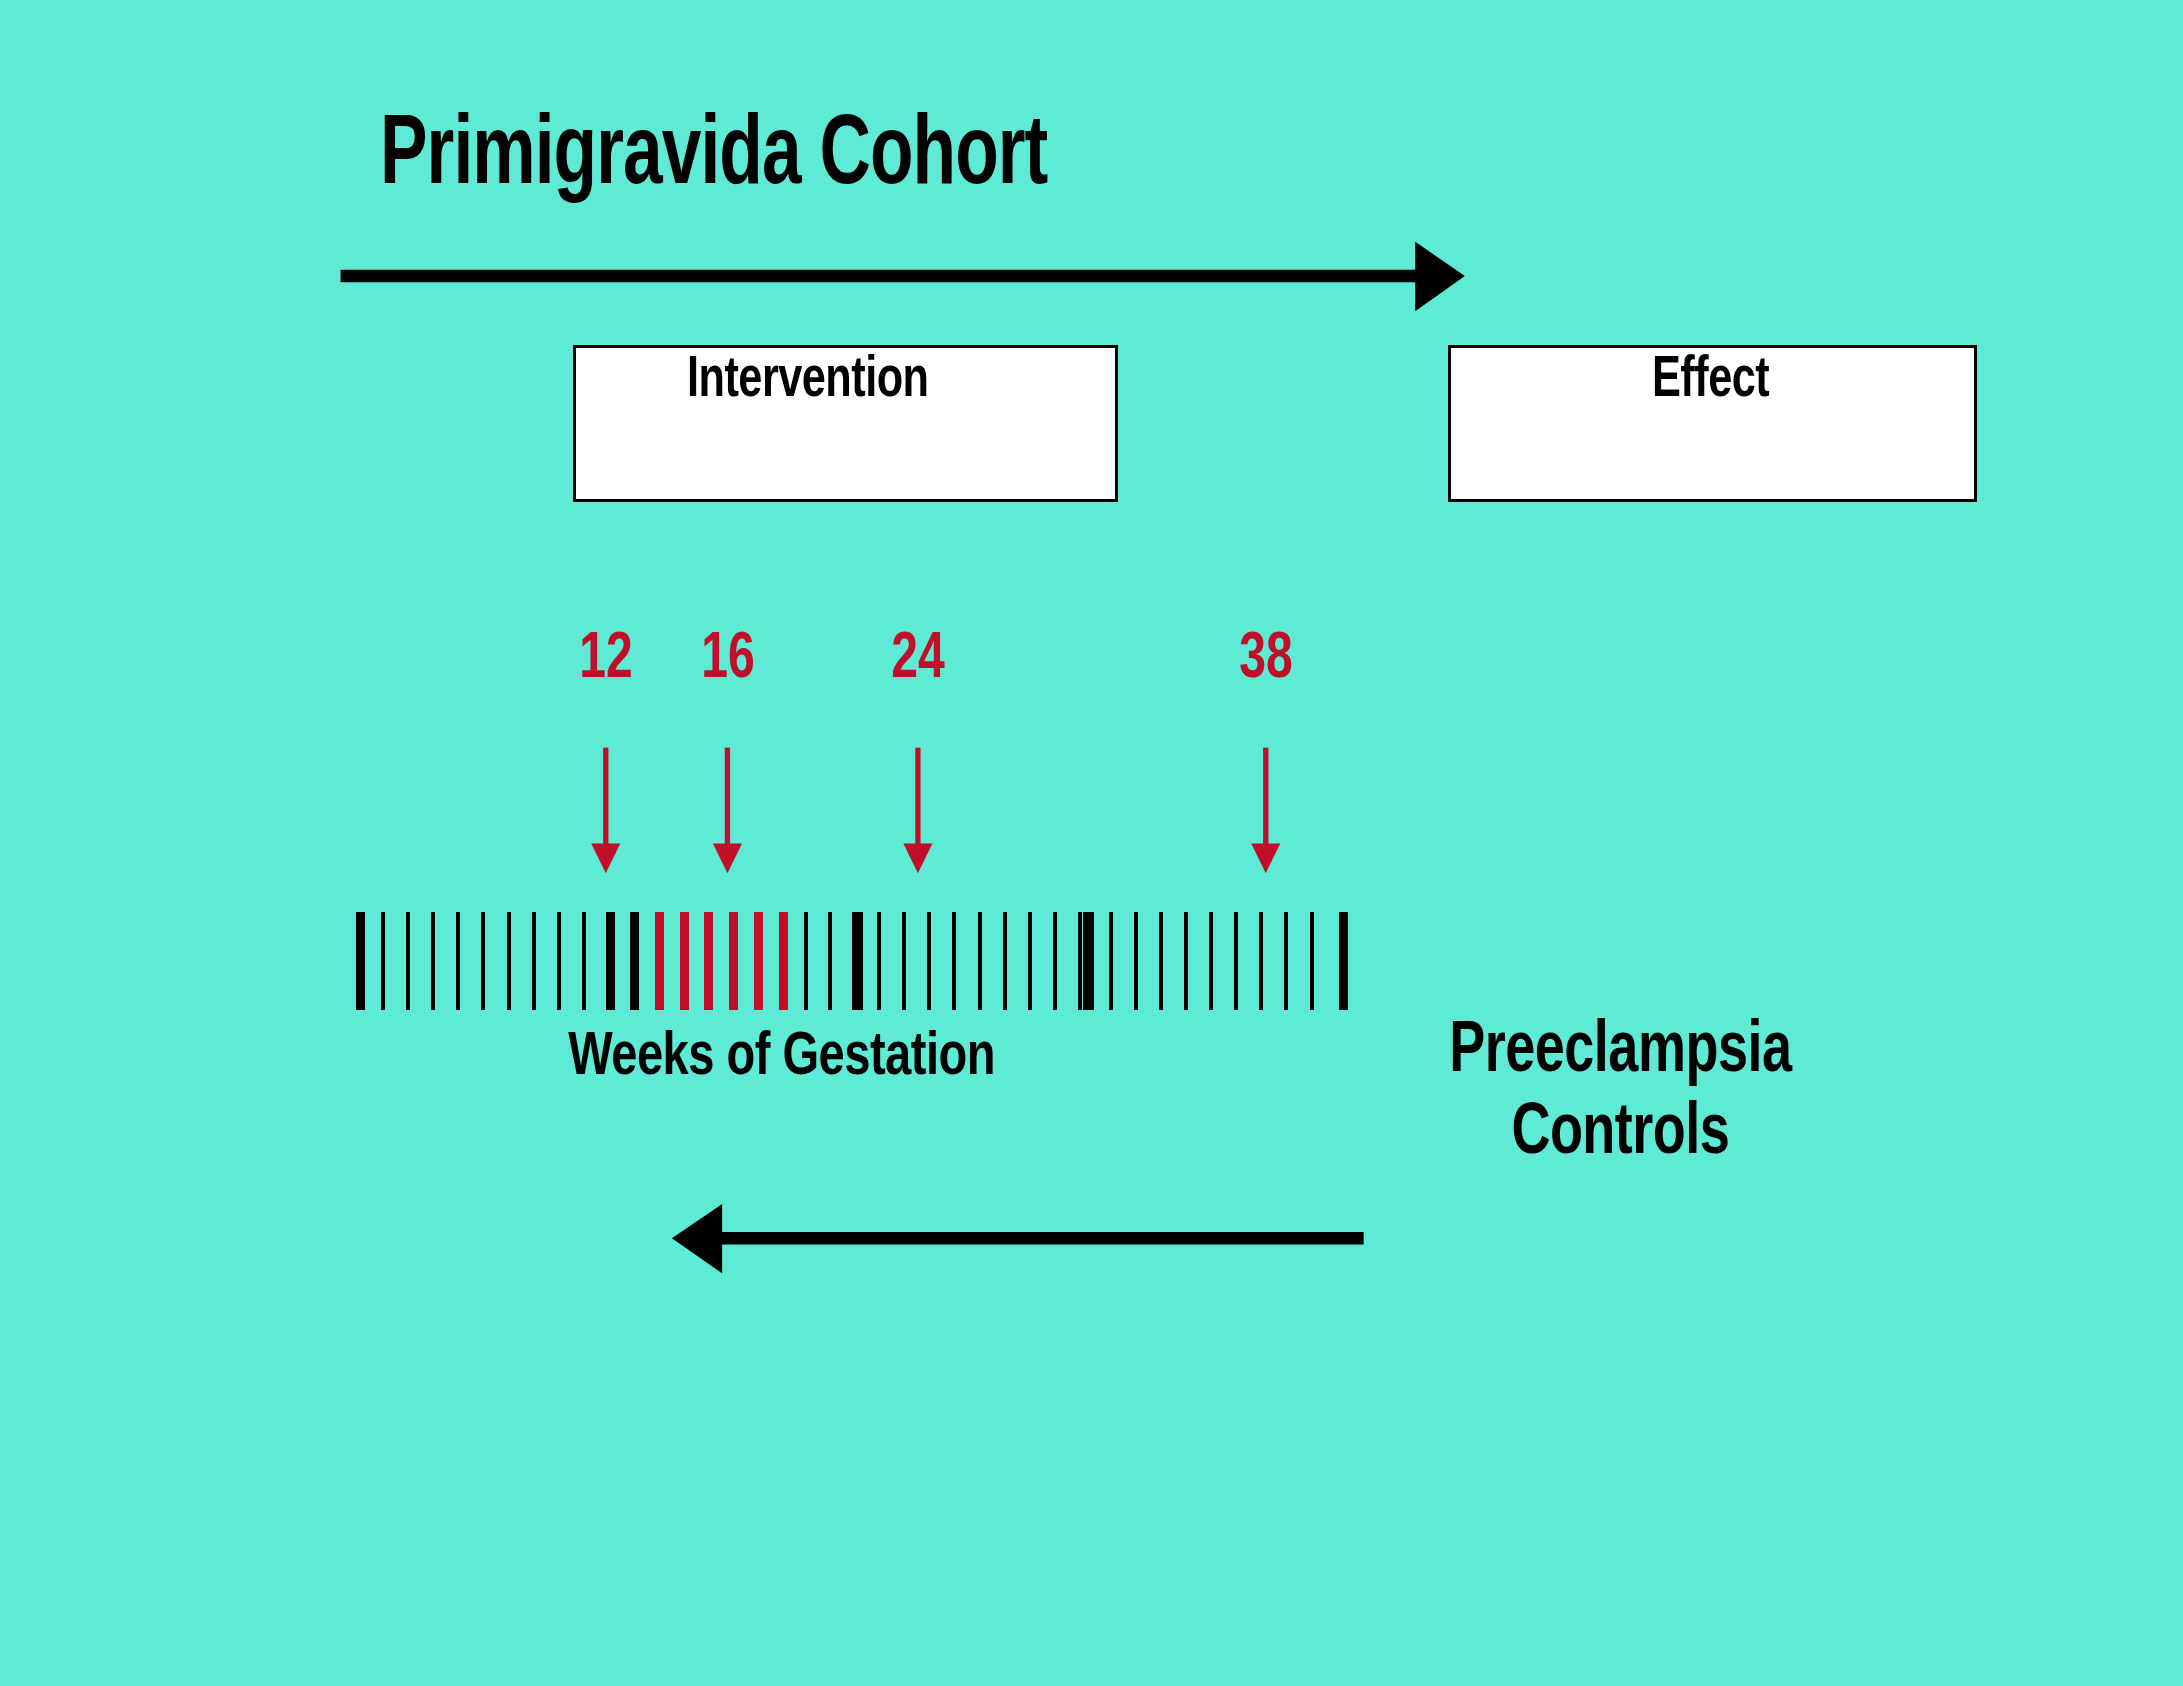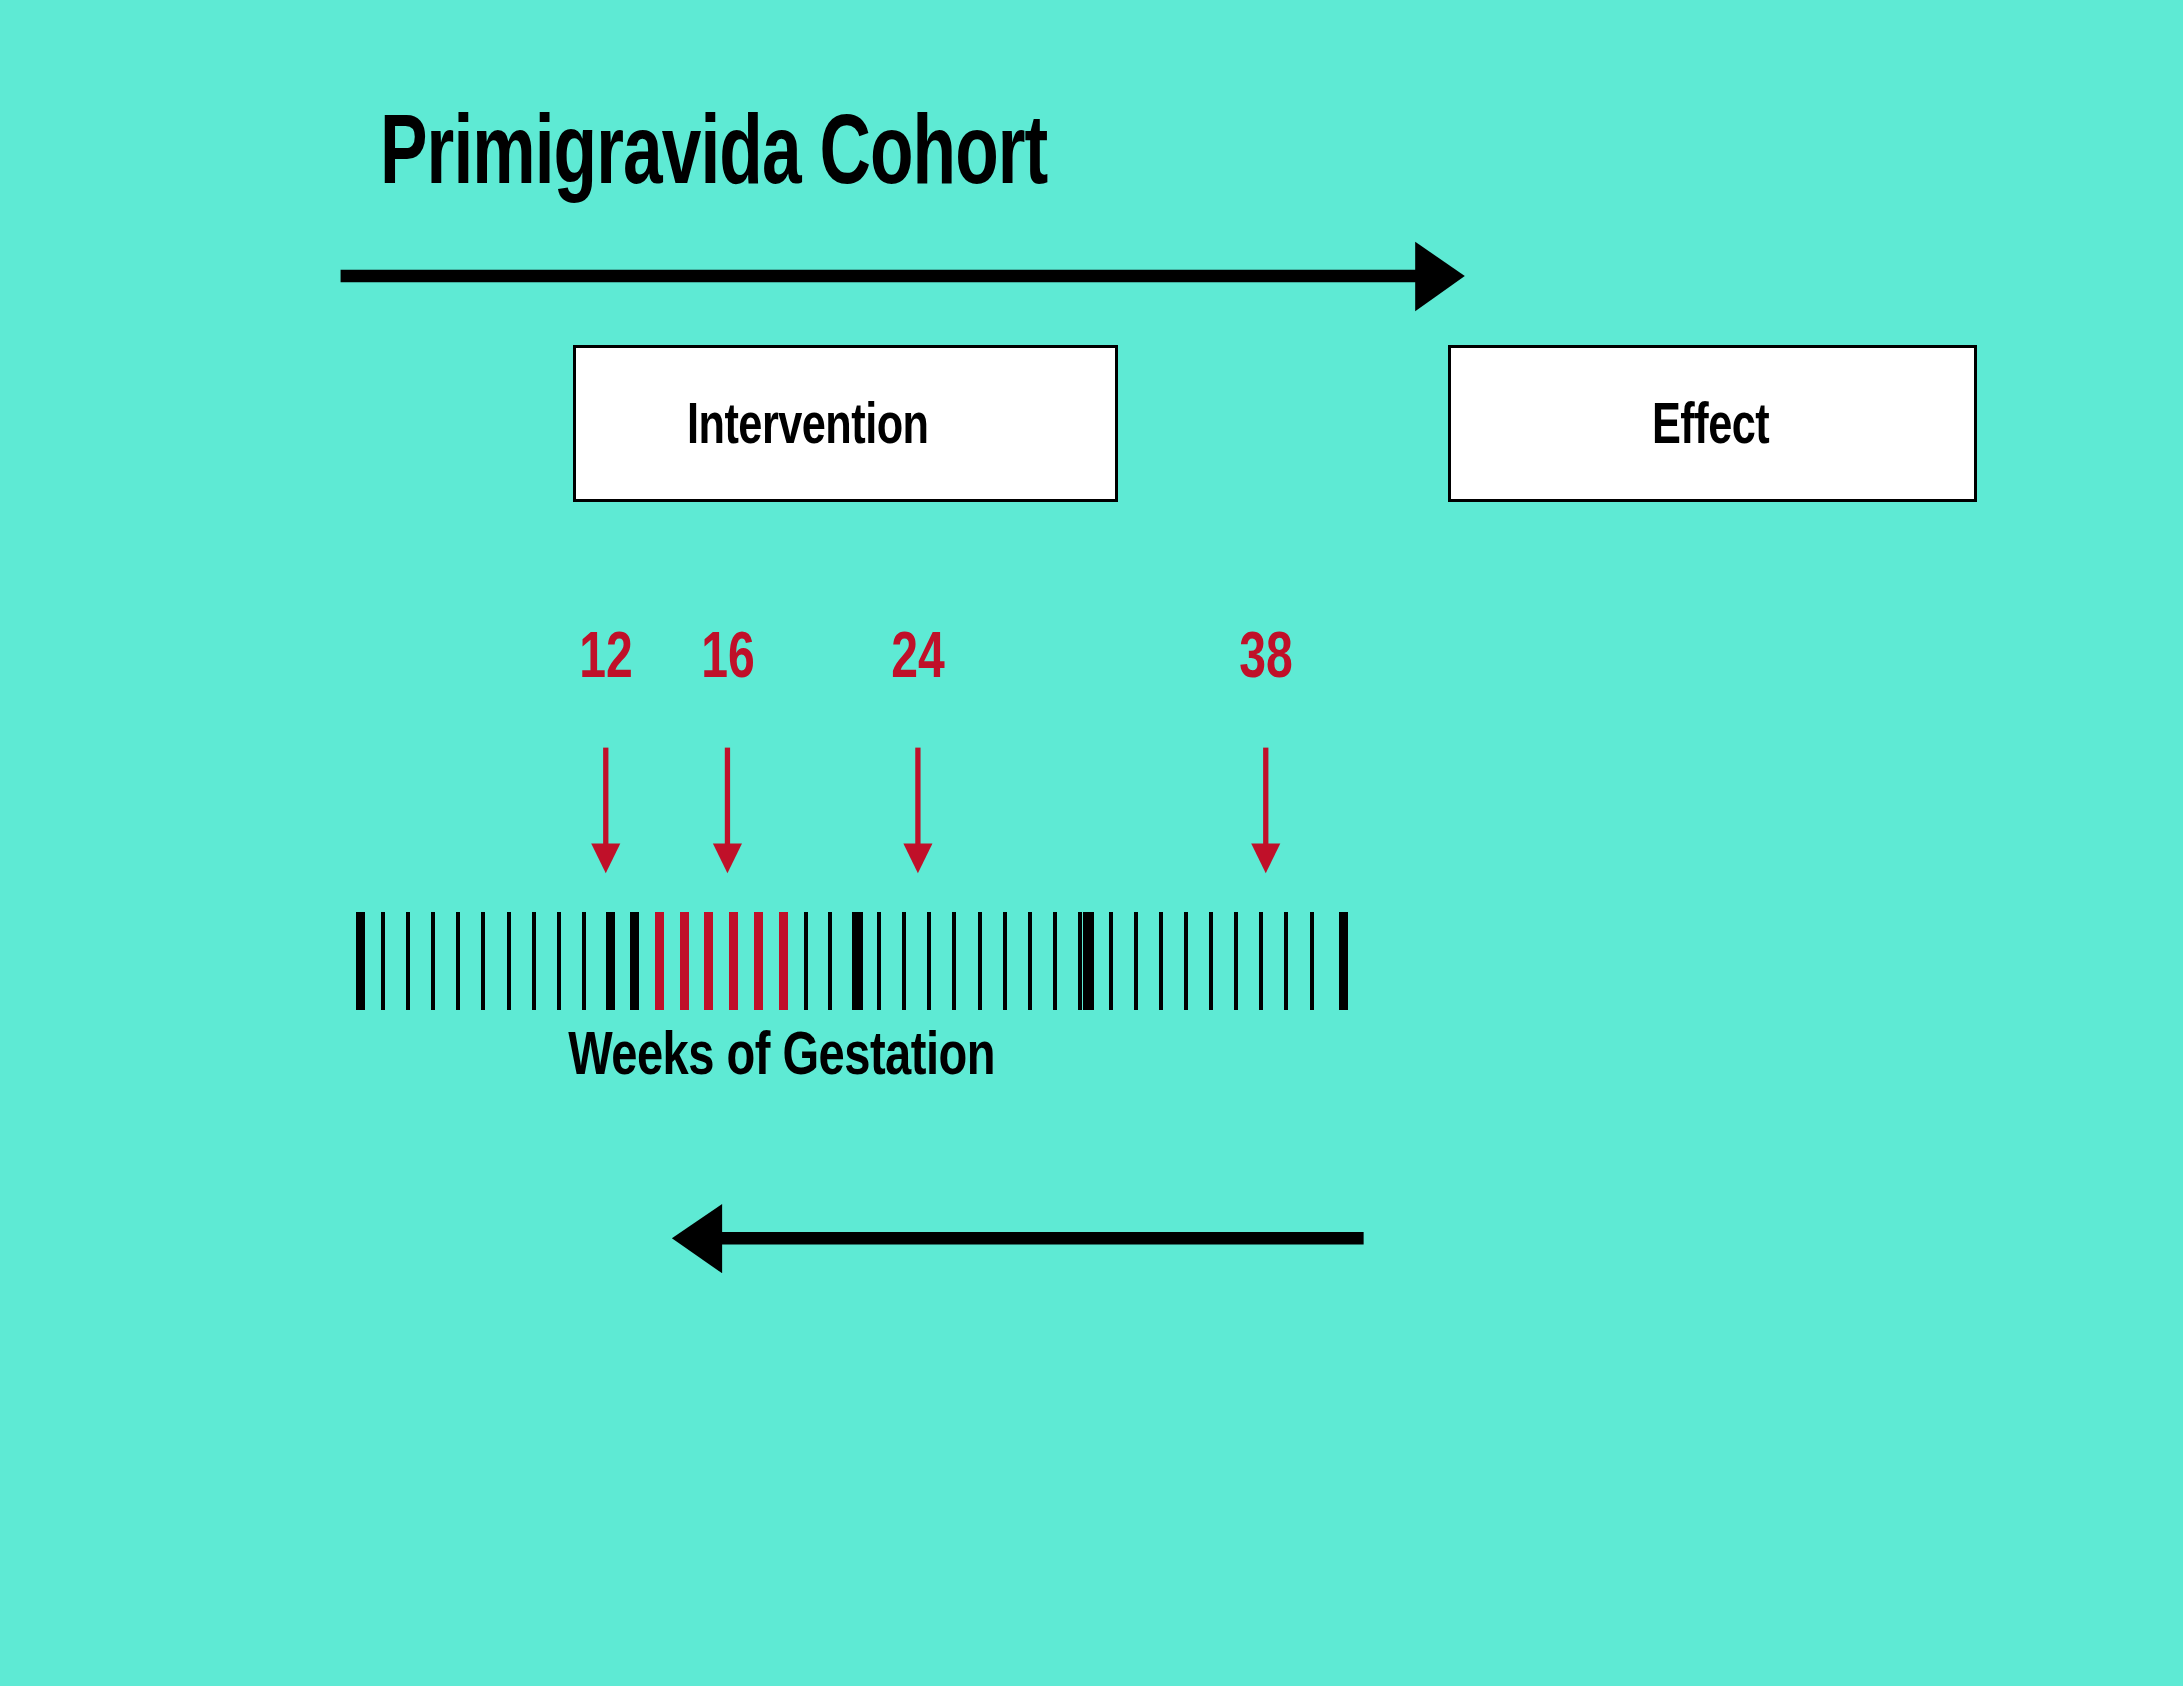--- a/index.html
+++ b/index.html
@@ -40,21 +40,21 @@
     transform: scaleX(0.72);
   }
 
   
   .flowbox {
     position: absolute;
     box-sizing: border-box;
     border: 3.3px solid #000000;
     background: #ffffff;
     display: flex;
-    align-items: center;
+    align-items: flex-start;
     justify-content: center;
   }
   .flowbox .lbl {
     font-size: 57px;
     letter-spacing: -0.7px;
     transform: scaleX(0.76);
   }
   #box-intervention {
     left: 573px;
     top: 345px;
@@ -253,16 +253,20 @@
       <div class="tick" style="left: 1209px; width: 4px; background: rgb(0, 0, 0);"></div>
       <div class="tick" style="left: 1234px; width: 4px; background: rgb(0, 0, 0);"></div>
       <div class="tick" style="left: 1259px; width: 4px; background: rgb(0, 0, 0);"></div>
       <div class="tick" style="left: 1284px; width: 4px; background: rgb(0, 0, 0);"></div>
       <div class="tick" style="left: 1310px; width: 4px; background: rgb(0, 0, 0);"></div>
       <div class="tick" style="left: 1339px; width: 9.3px; background: rgb(0, 0, 0);"></div>
     </div>
 
   <div id="caption-weeks" class="cond">Weeks of Gestation</div>
 
+  <div id="outcome-block">
+    <span class="cond oline">Preeclampsia</span>
+    <span class="cond oline">Controls</span>
+  </div>
 
 
 </div>
 
 
 </body></html>

